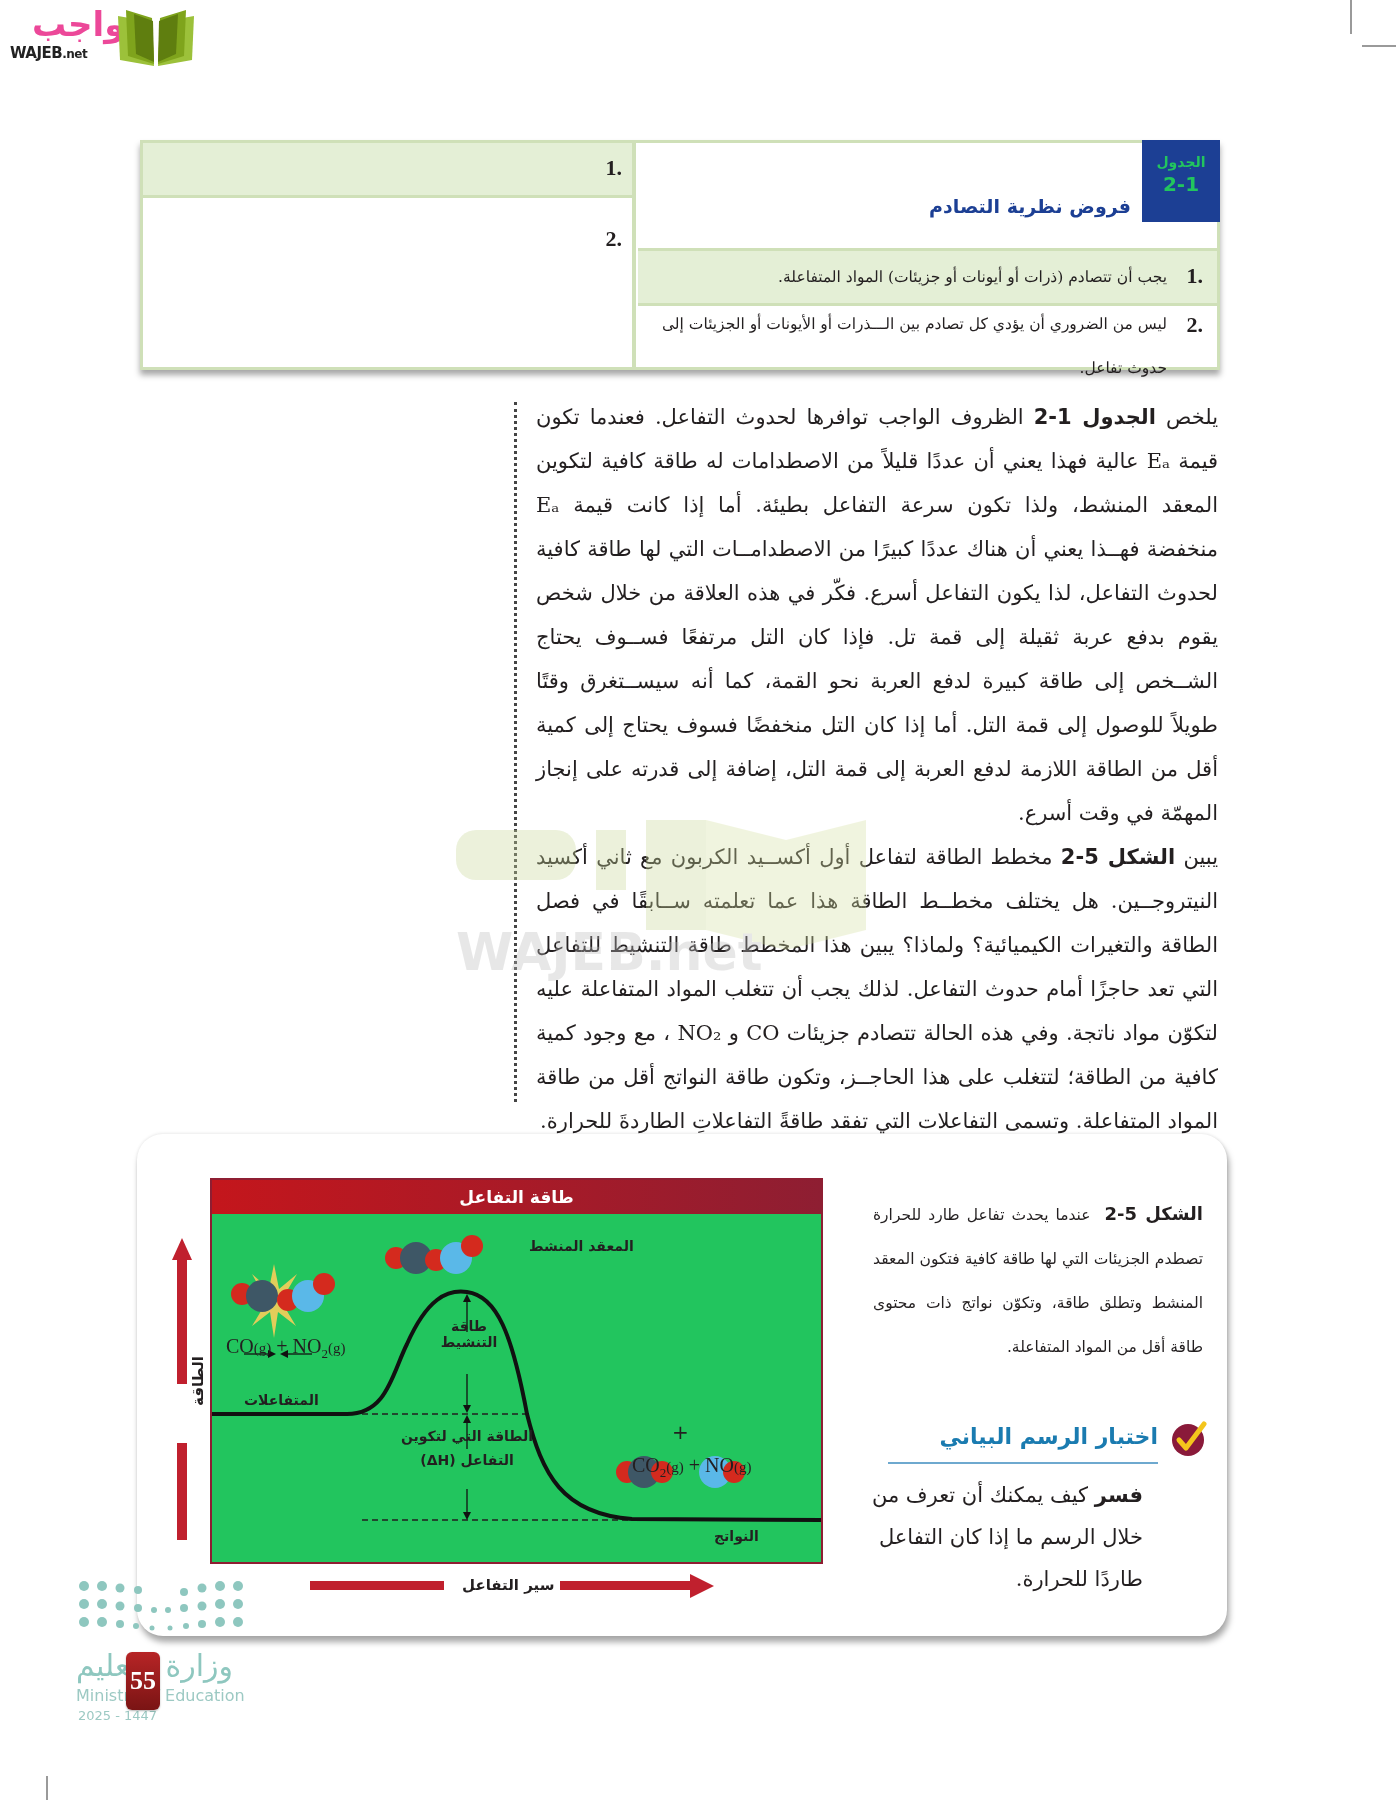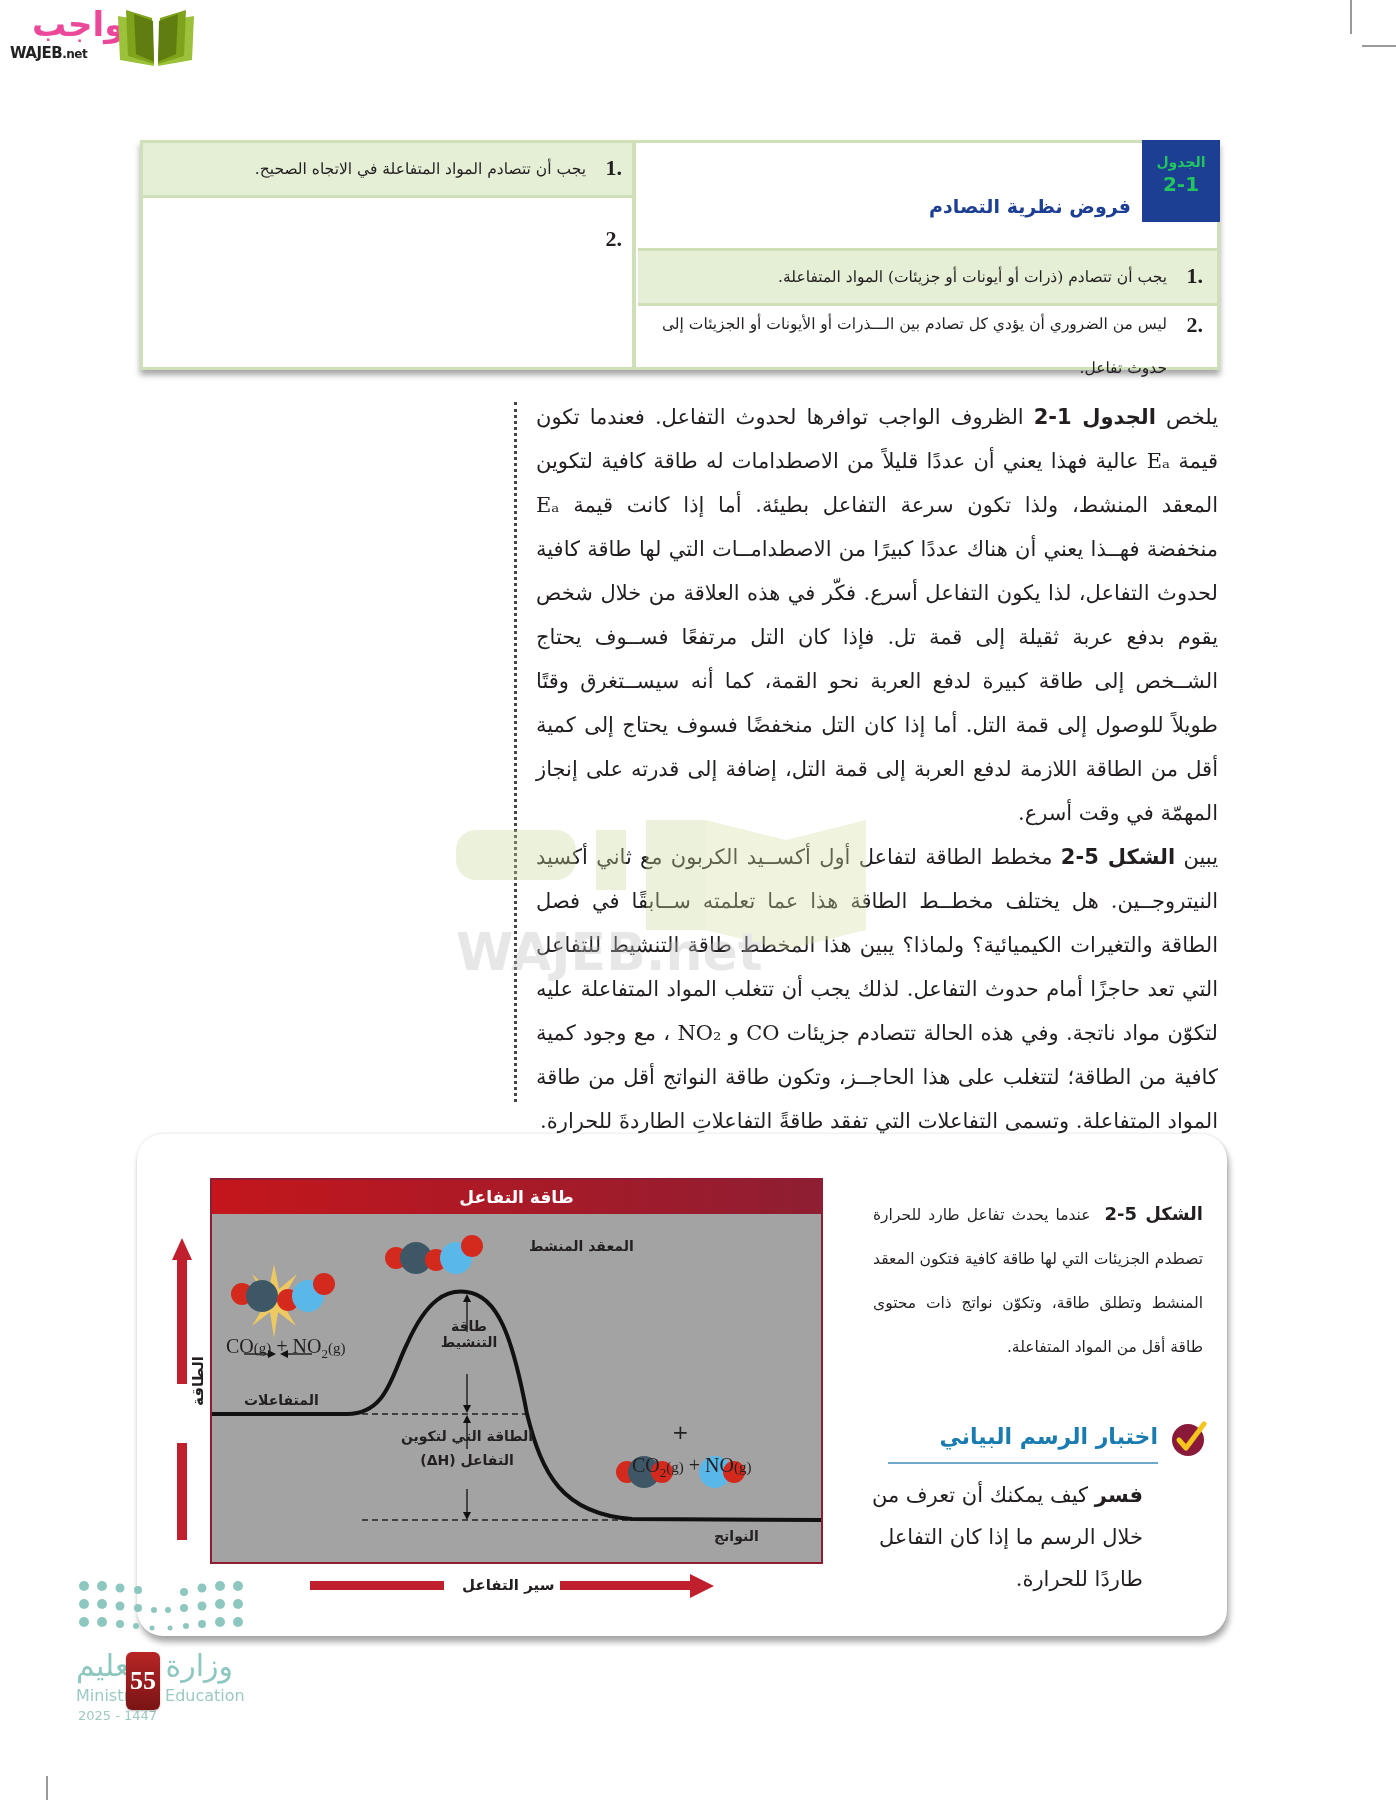--- a/index.html
+++ b/index.html
@@ -31,21 +31,21 @@
   .cell-text{position:absolute;font-size:15.5px;line-height:44px;color:#231f20;}
   
   .body{right:178px;top:395px;width:682px;font-size:21px;line-height:44px;text-align:justify;text-align-last:right;}
   .body p{margin:0;}
   .body b{font-family:"DejaVu Sans",sans-serif;}
   .dotted{left:514px;top:402px;width:0;height:700px;border-left:3px dotted #444;}
   .watermark{left:456px;top:800px;width:480px;height:190px;opacity:0.35;pointer-events:none;direction:ltr;}
   
   .panel{left:137px;top:1134px;width:1090px;height:502px;background:#fff;border-radius:26px;
          box-shadow:2px 6px 6px rgba(0,0,0,0.35), 0 -1px 3px rgba(0,0,0,0.08);}
-  .chart-frame{left:210px;top:1178px;width:609px;height:382px;border:2px solid #8e1e32;background:#a3a3a3;}
+  .chart-frame{left:210px;top:1178px;width:609px;height:382px;border:2px solid #8e1e32;background:#22c55e;}
   .chart-head{position:absolute;left:0;top:0;width:100%;height:34px;background:linear-gradient(90deg,#c4161c,#8e1e32);color:#fff;text-align:center;font-family:"DejaVu Sans",sans-serif;font-weight:bold;font-size:17px;line-height:34px;}
   .chart-svg{position:absolute;left:0;top:34px;}
   .lbl{position:absolute;font-family:"DejaVu Sans",sans-serif;font-weight:bold;font-size:14px;color:#231f20;white-space:nowrap;}
   .chem{position:absolute;font-family:"Liberation Serif",serif;font-size:20px;color:#231f20;white-space:nowrap;direction:ltr;}
   .chem sub{font-size:13px;}
   .yaxis-label{left:168px;top:1372px;font-family:"DejaVu Sans",sans-serif;font-weight:bold;font-size:15px;transform:rotate(-90deg);transform-origin:center;width:60px;text-align:center;}
   .xaxis-label{left:450px;top:1576px;font-family:"DejaVu Sans",sans-serif;font-weight:bold;font-size:15px;}
   
   .caption{right:193px;top:1192px;width:330px;font-family:"DejaVu Sans",sans-serif;font-size:15.5px;line-height:44px;text-align:justify;text-align-last:right;}
   .caption b{font-size:18px;}
@@ -93,21 +93,20 @@
     </div>
     <div class="row2">
       <span class="cell-num" style="right:14px;top:6px;">.2</span>
       <span class="cell-text" style="right:50px;top:-4px;width:520px;">ليس من الضروري أن يؤدي كل تصادم بين الـــذرات أو الأيونات أو الجزيئات إلى حدوث تفاعل.</span>
     </div>
   </div>
   <div class="col-divider"></div>
   <div class="tbl-col col-left">
     <div class="row1">
       <span class="cell-num" style="right:10px;top:12px;">.1</span>
-      <span class="cell-text" style="right:46px;top:4px;">يجب أن تتصادم المواد المتفاعلة في الاتجاه الصحيح.</span>
     </div>
     <div class="row2">
       <span class="cell-num" style="right:10px;top:28px;">.2</span>
     </div>
   </div>
   <div class="tbl-badge">
     <div class="b1">الجدول</div>
     <div class="b2">2-1</div>
   </div>
 </div>

